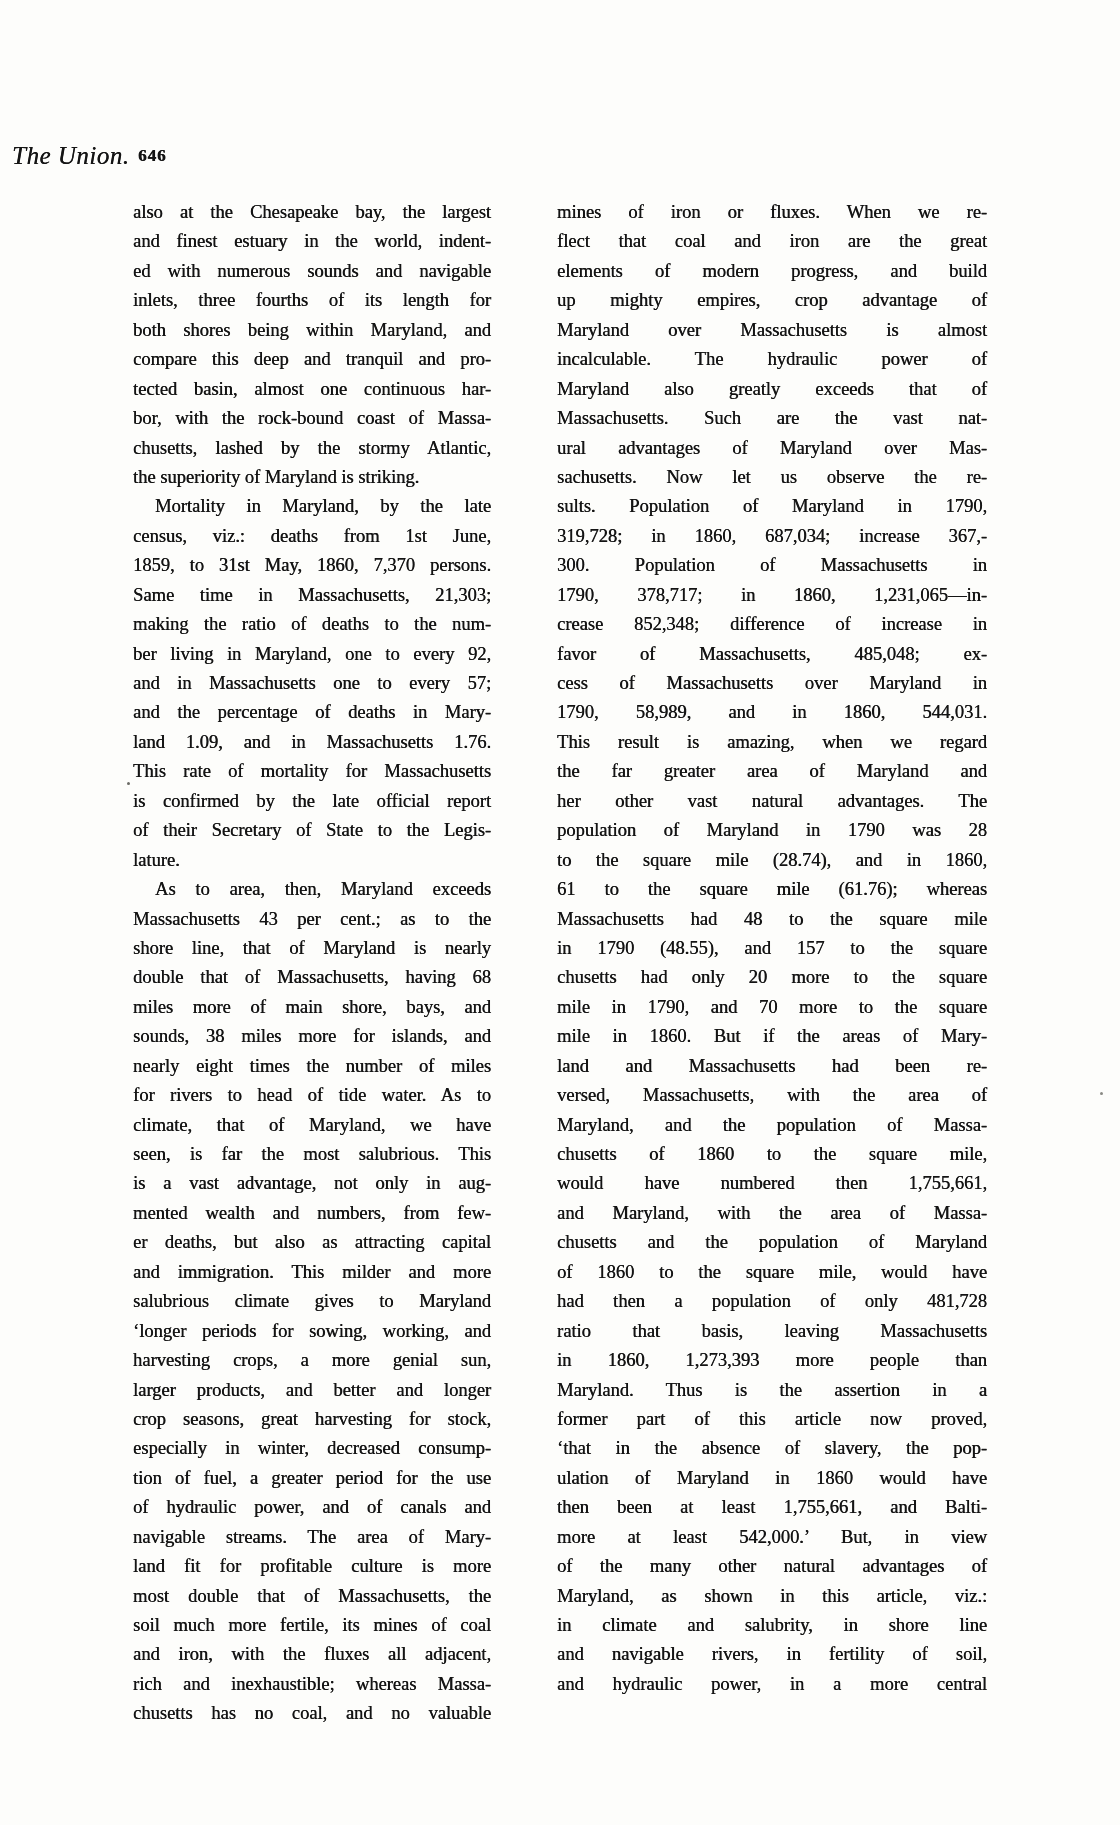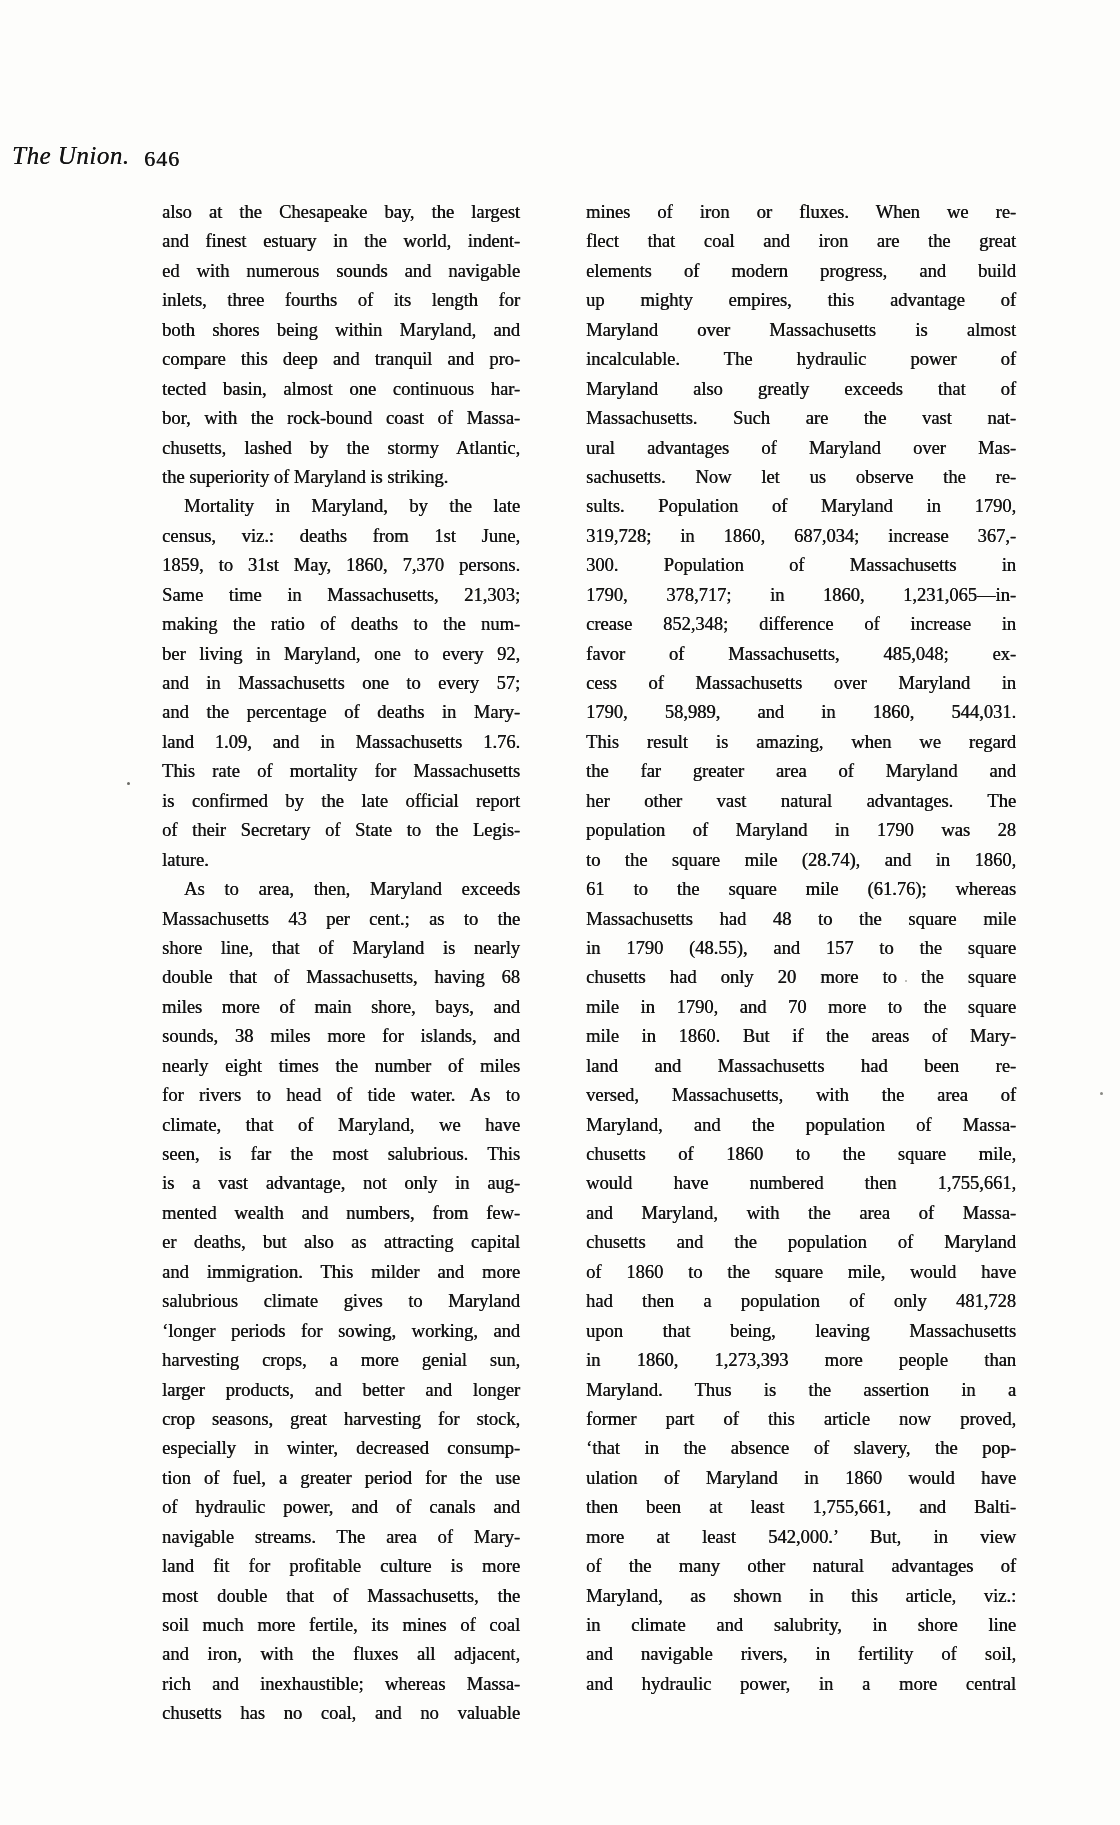--- a/index.html
+++ b/index.html
@@ -6,34 +6,34 @@
   body{
     width:1120px;height:1825px;
     background:#fdfdfb;
     font-family:"Liberation Serif", serif;
     color:#141414;
     position:relative;
     overflow:hidden;
   }
   .page{position:absolute;inset:0;}
   .page-number{
-    position:absolute;left:144px;top:146px;
-    font-size:22px;font-weight:normal;letter-spacing:1px;
+    position:absolute;left:138px;top:146px;
+    font-size:17px;font-weight:bold;letter-spacing:1px;
     text-shadow:0.4px 0 0 currentColor;
   }
   .running-title{
     position:absolute;left:12px;right:60px;top:142px;
     text-align:left;
     font-style:italic;font-size:25px;letter-spacing:0.5px;
     text-shadow:0.3px 0 0 currentColor;
   }
   .columns{
     position:absolute;left:133px;top:197px;
   }
-  .column{position:absolute;top:0;margin-left:29px;}
+  .column{position:absolute;top:0;}
   .column-left{left:0;width:358px;}
   .column-right{left:424px;width:430px;}
   .line{
     font-size:18.6px;
     line-height:29.45px;
     height:29.45px;
     text-align:justify;
     text-align-last:justify;
     white-space:nowrap0; 
     letter-spacing:-0.05px;
@@ -107,21 +107,21 @@
         <div class="line">most double that of Massachusetts, the</div>
         <div class="line">soil much more fertile, its mines of coal</div>
         <div class="line">and iron, with the fluxes all adjacent,</div>
         <div class="line">rich and inexhaustible; whereas Massa-</div>
         <div class="line">chusetts has no coal, and no valuable</div>
       </div>
     <div class="column column-right">
         <div class="line">mines of iron or fluxes.  When we re-</div>
         <div class="line">flect that coal and iron are the great</div>
         <div class="line">elements of modern progress, and build</div>
-        <div class="line">up mighty empires, this advantage of</div>
+        <div class="line">up mighty empires, crop advantage of</div>
         <div class="line">Maryland over Massachusetts is almost</div>
         <div class="line">incalculable.  The hydraulic power of</div>
         <div class="line">Maryland also greatly exceeds that of</div>
         <div class="line">Massachusetts.  Such are the vast nat-</div>
         <div class="line">ural advantages of Maryland over Mas-</div>
         <div class="line">sachusetts.  Now let us observe the re-</div>
         <div class="line">sults.  Population of Maryland in 1790,</div>
         <div class="line">319,728; in 1860, 687,034; increase 367,-</div>
         <div class="line">300.  Population of Massachusetts in</div>
         <div class="line">1790, 378,717; in 1860, 1,231,065—in-</div>
@@ -142,21 +142,21 @@
         <div class="line">mile in 1860.  But if the areas of Mary-</div>
         <div class="line">land and Massachusetts had been re-</div>
         <div class="line">versed, Massachusetts, with the area of</div>
         <div class="line">Maryland, and the population of Massa-</div>
         <div class="line">chusetts of 1860 to the square mile,</div>
         <div class="line">would have numbered then 1,755,661,</div>
         <div class="line">and Maryland, with the area of Massa-</div>
         <div class="line">chusetts and the population of Maryland</div>
         <div class="line">of 1860 to the square mile, would have</div>
         <div class="line">had then a population of only 481,728</div>
-        <div class="line">upon that being, leaving Massachusetts</div>
+        <div class="line">ratio that basis, leaving Massachusetts</div>
         <div class="line">in 1860, 1,273,393 more people than</div>
         <div class="line">Maryland.  Thus is the assertion in a</div>
         <div class="line">former part of this article now proved,</div>
         <div class="line">‘that in the absence of slavery, the pop-</div>
         <div class="line">ulation of Maryland in 1860 would have</div>
         <div class="line">then been at least 1,755,661, and Balti-</div>
         <div class="line">more at least 542,000.’  But, in view</div>
         <div class="line">of the many other natural advantages of</div>
         <div class="line">Maryland, as shown in this article, viz.:</div>
         <div class="line">in climate and salubrity, in shore line</div>

